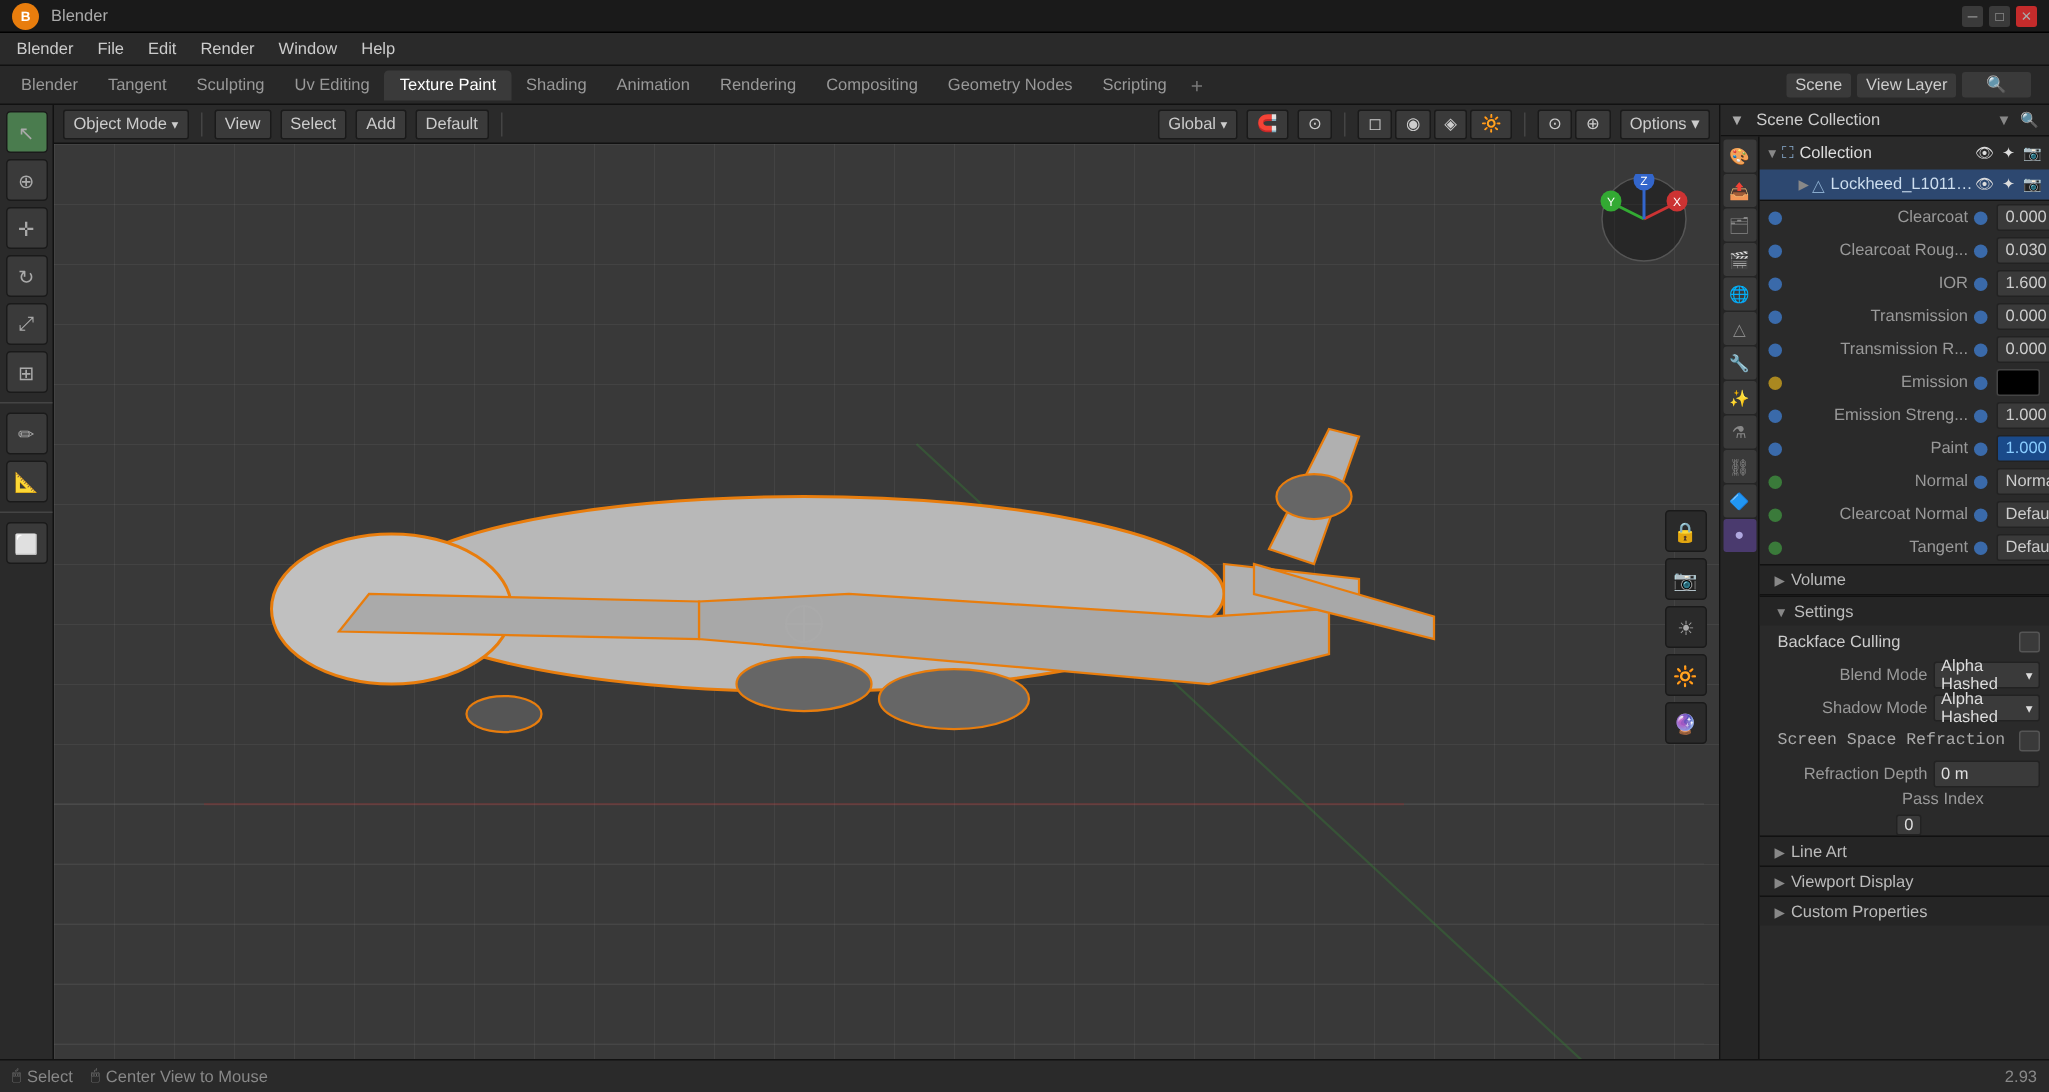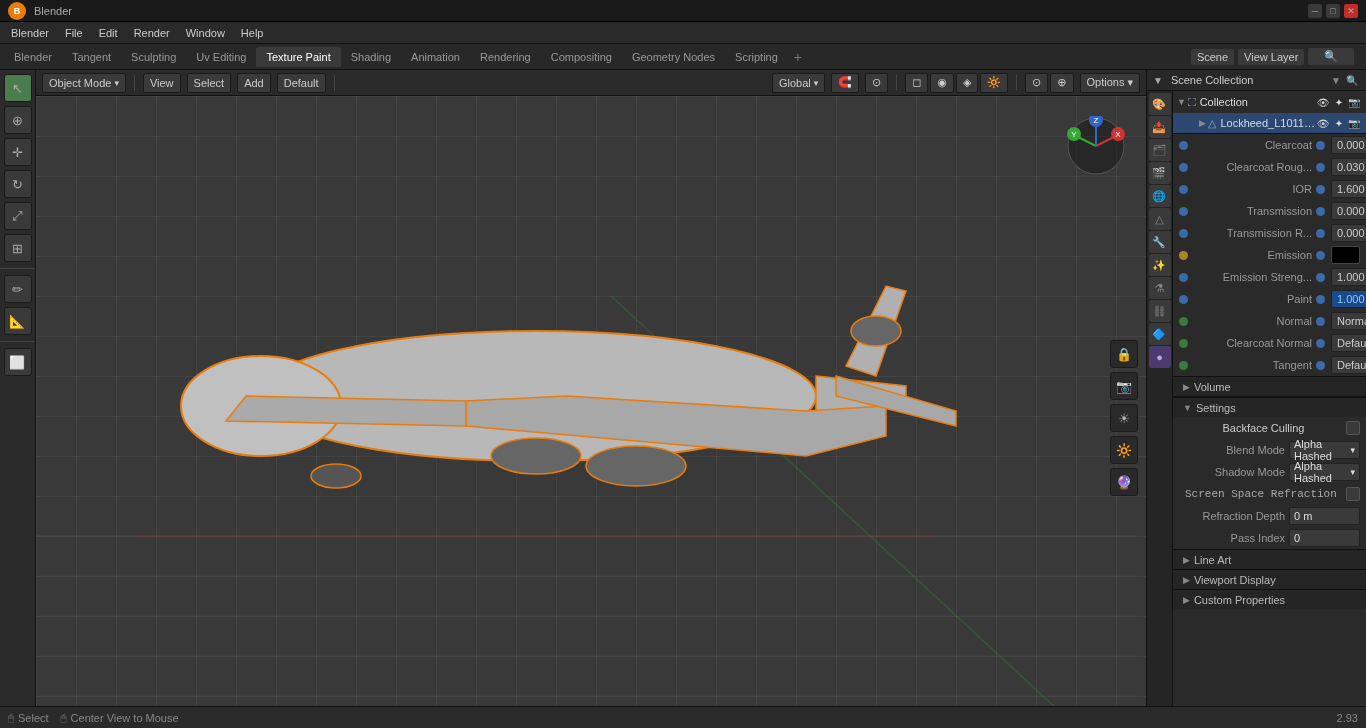--- a/index.html
+++ b/index.html
@@ -406,21 +406,21 @@
           <span>Volume</span>
         </div>
 
         <div style="border-top:1px solid #111;">
           <div class="section-title">
             <span style="font-size:9px;color:#888;">▼</span>
             <span>Settings</span>
           </div>
 
           <div class="mat-row" style="padding-left:12px;">
-            <div style="flex:1;text-align:center;">Backface Culling</div>
+            <div style="flex:1;">Backface Culling</div>
             <div class="props-checkbox"></div>
           </div>
 
           <div class="mat-row" style="padding-left:12px;">
             <span class="mat-lbl" style="width:100px;">Blend Mode</span>
             <div style="flex:1;height:18px;background:#3a3a3a;border-radius:2px;display:flex;align-items:center;padding:0 4px;font-size:11px;color:#ddd;cursor:pointer;border:1px solid #222;">
               <span>Alpha Hashed</span>
               <span style="margin-left:auto;font-size:9px;">▾</span>
             </div>
           </div>
@@ -438,21 +438,21 @@
             <div style="flex:1;font-size:11px;color:#aaa;">Screen Space Refraction</div>
             <div class="props-checkbox"></div>
           </div>
 
           <div class="mat-row" style="padding-left:12px;">
             <span class="mat-lbl" style="width:100px;">Refraction Depth</span>
             <div style="flex:1;height:18px;background:#3a3a3a;border-radius:2px;display:flex;align-items:center;padding:0 4px;font-size:11px;color:#ddd;cursor:pointer;border:1px solid #222;">0 m</div>
           </div>
 
 
-          <div class="mat-row" style="padding-left:12px;">
+          <div class="mat-row" style="padding-left:12px;flex-direction:column;">
             <span class="mat-lbl" style="width:100px;">Pass Index</span>
             <div style="flex:1;height:18px;background:#3a3a3a;border-radius:2px;display:flex;align-items:center;padding:0 4px;font-size:11px;color:#ddd;cursor:pointer;border:1px solid #222;">0</div>
           </div>
         </div>
 
         <div class="section-title">
           <span style="font-size:9px;color:#888;">▶</span>
           <span>Line Art</span>
         </div>
 

